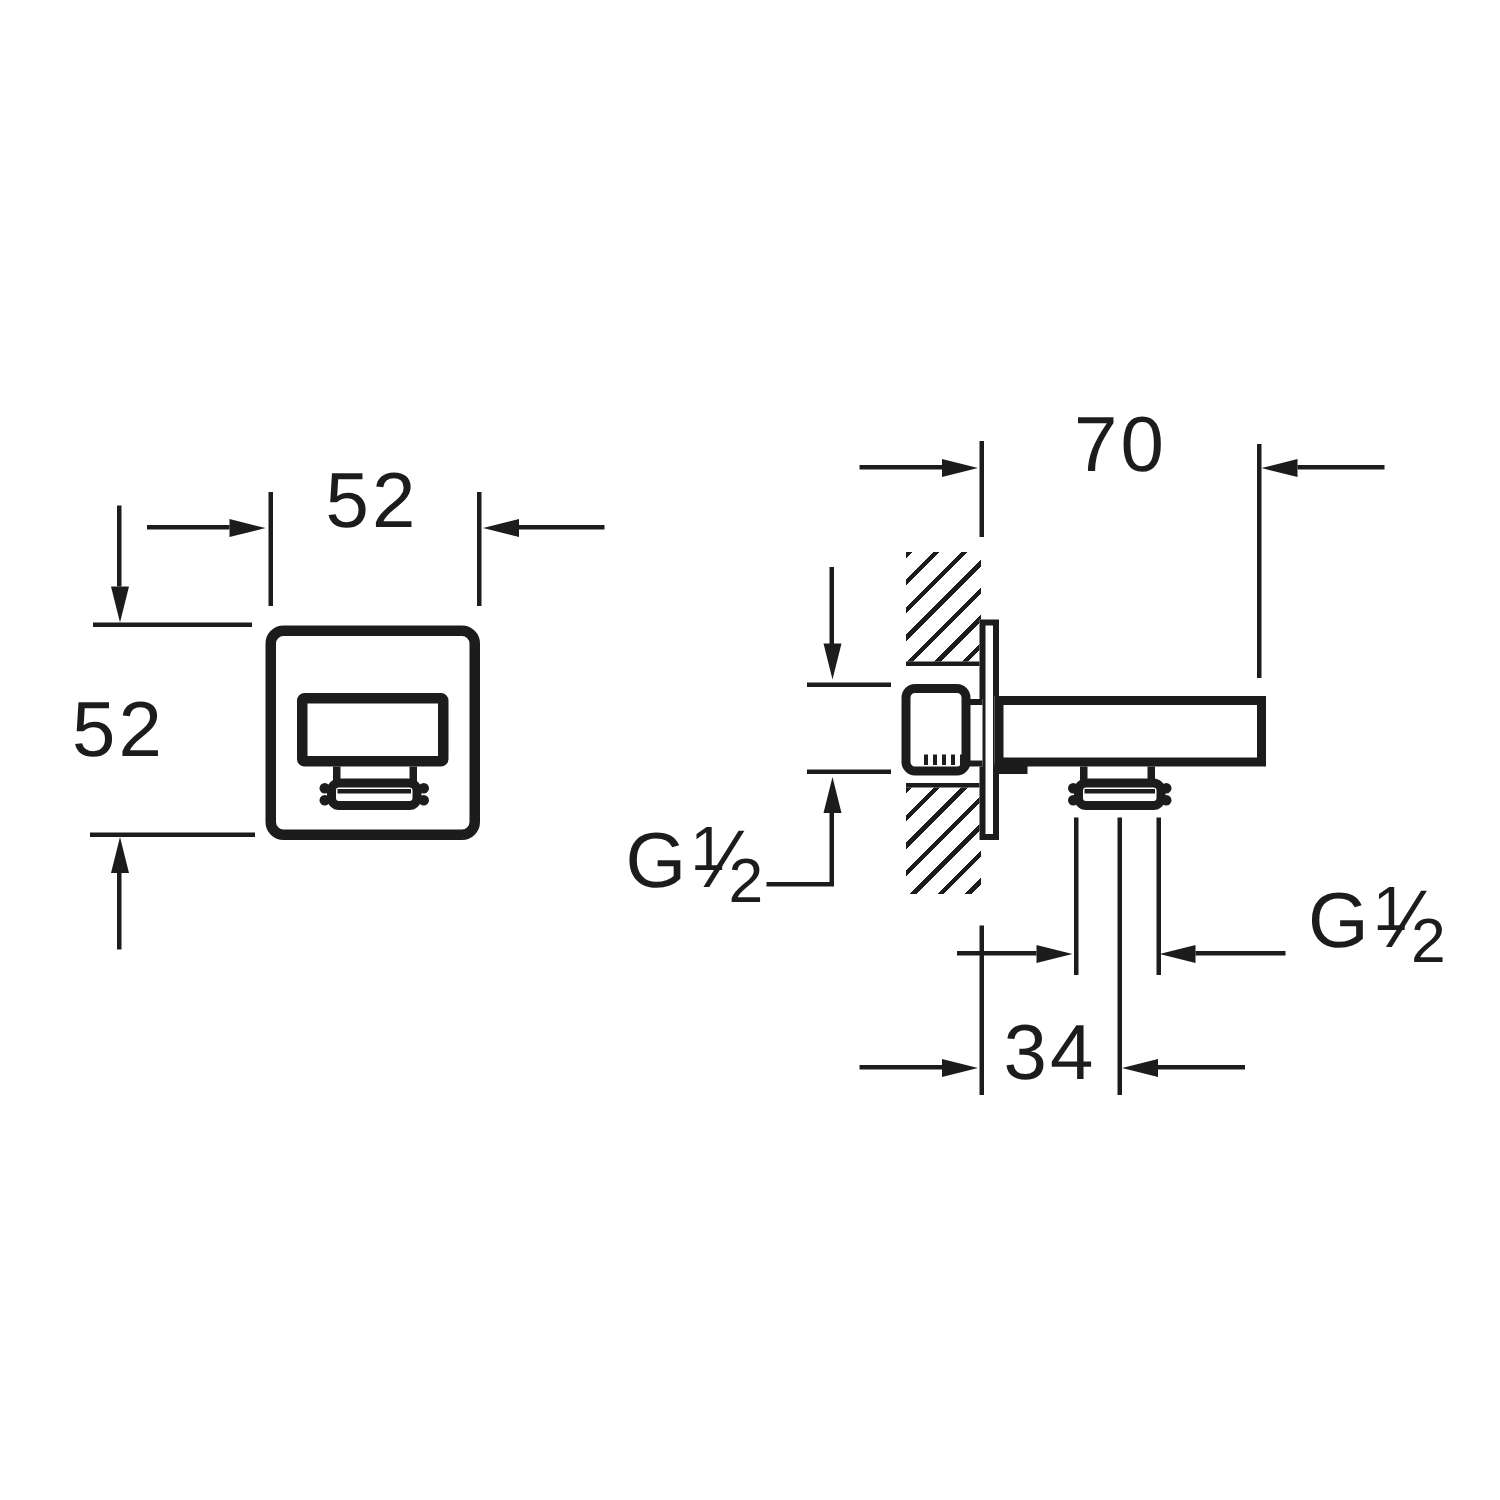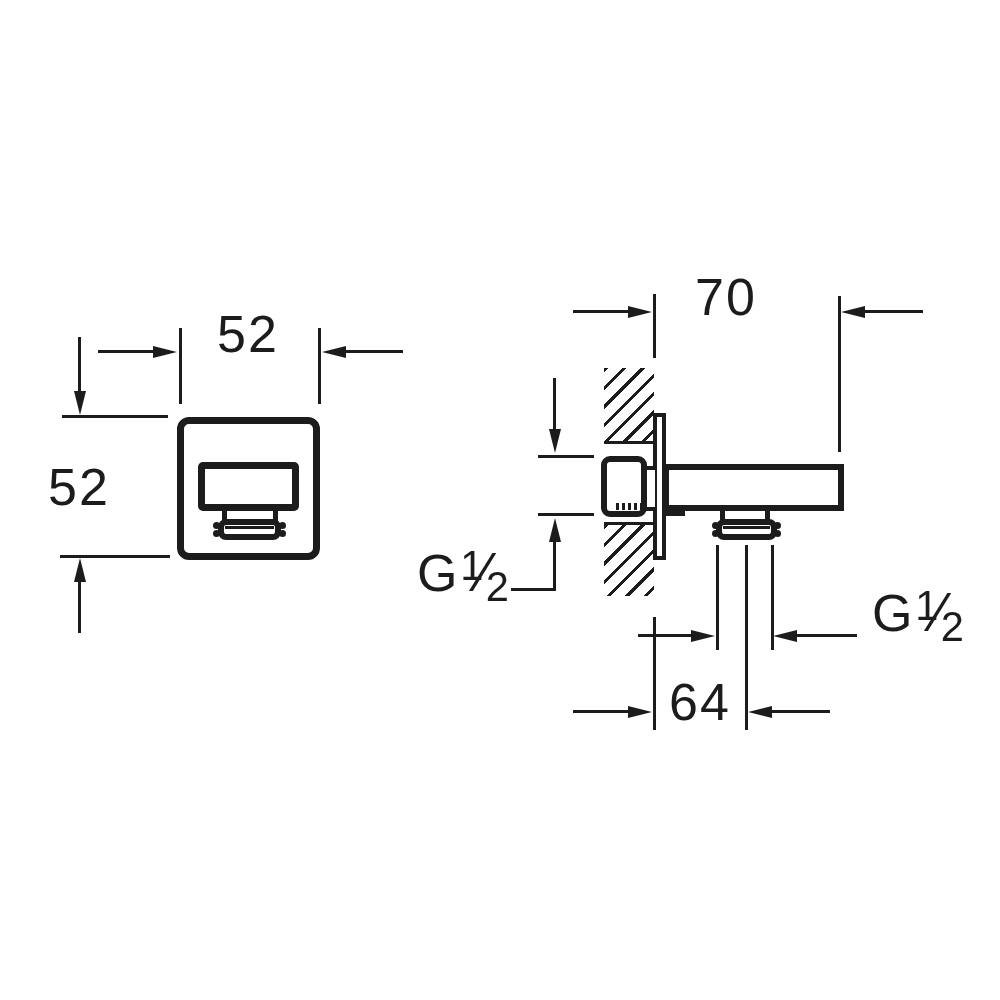--- a/index.html
+++ b/index.html
@@ -98,21 +98,21 @@
     <div class="bump" style="left:774px;top:522px;"></div>
     <div class="bump" style="left:774px;top:530px;"></div>
 
     <div class="grp">
       <div class="ln" style="left:653px;top:294px;width:3px;height:64px;"></div>
       <div class="ln" style="left:838px;top:296px;width:3px;height:156px;"></div>
       <div class="ln" style="left:573px;top:310px;width:55px;height:3px;"></div>
       <div class="arr r" style="left:628px;top:306px;"></div>
       <div class="arr l" style="left:841px;top:306px;"></div>
       <div class="ln" style="left:865px;top:310px;width:58px;height:3px;"></div>
-      <div class="lbl" style="left:689px;top:271px;width:74px;">70</div>
+      <div class="lbl" style="left:710px;top:271px;width:74px;">70</div>
     </div>
 
     <div class="grp">
       <div class="ln" style="left:553px;top:378px;width:3px;height:52px;"></div>
       <div class="arr d" style="left:549px;top:429px;"></div>
       <div class="ln" style="left:538px;top:455px;width:56px;height:3px;"></div>
       <div class="ln" style="left:538px;top:513px;width:56px;height:3px;"></div>
       <div class="arr u" style="left:549px;top:518px;"></div>
       <div class="ln" style="left:553px;top:540px;width:3px;height:50px;"></div>
       <div class="ln" style="left:511px;top:588px;width:45px;height:3px;"></div>
@@ -133,17 +133,17 @@
       </div>
     </div>
 
     <div class="grp">
       <div class="ln" style="left:653px;top:617px;width:3px;height:113px;"></div>
       <div class="ln" style="left:745px;top:545px;width:3px;height:185px;"></div>
       <div class="ln" style="left:573px;top:710px;width:55px;height:3px;"></div>
       <div class="arr r" style="left:628px;top:706px;"></div>
       <div class="arr l" style="left:748px;top:706px;"></div>
       <div class="ln" style="left:772px;top:710px;width:58px;height:3px;"></div>
-      <div class="lbl" style="left:663px;top:676px;width:74px;">64</div>
+      <div class="lbl" style="left:663px;top:676px;width:74px;">34</div>
     </div>
   </div>
 
 </div>
 
 </body></html>

